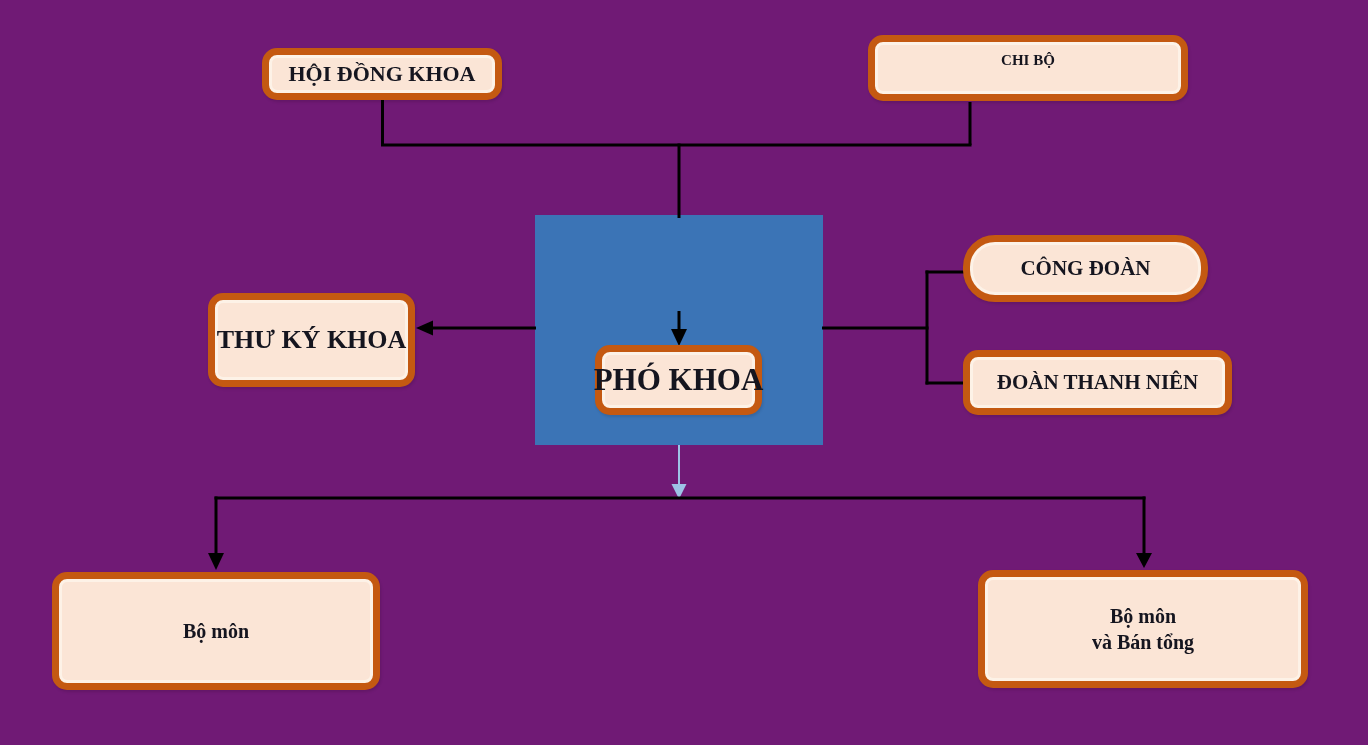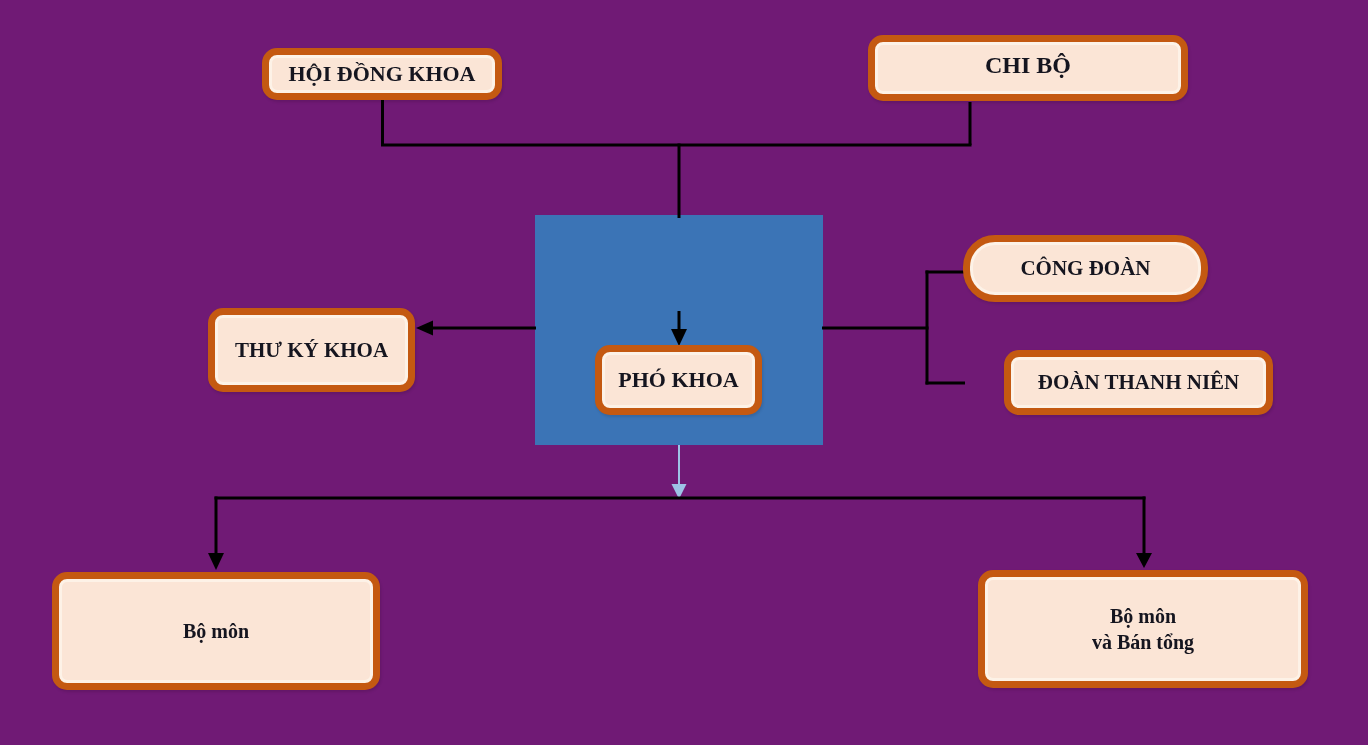--- a/index.html
+++ b/index.html
@@ -21,26 +21,26 @@
     position:absolute;box-sizing:border-box;
     border:7px solid var(--box-border,#C45911);
     background:var(--box-fill,#FBE5D6);
     box-shadow:inset 0 0 0 3px var(--box-inner-highlight,#FDF2E7), 1px 2px 3px rgba(0,0,0,0.12);
     border-radius:15px;
     display:flex;align-items:center;justify-content:center;
     text-align:center;color:var(--text,#15151f);font-weight:bold;
   }
   .lbl{white-space:nowrap;}
   .n-hdk{left:262px;top:48px;width:240px;height:52px;font-size:22px;}
-  .n-chibo{left:868px;top:35px;width:320px;height:66px;font-size:24px;align-items:flex-start;padding-top:10px;}
-  .n-tkk{left:208px;top:308px;width:207px;height:84px;font-size:21px;}
+  .n-chibo{left:868px;top:35px;width:320px;height:66px;font-size:15px;align-items:flex-start;padding-top:10px;}
+  .n-tkk{left:208px;top:293px;width:207px;height:94px;font-size:26px;}
   .n-truong{left:565px;top:240px;width:227px;height:70px;font-size:23px;}
-  .n-pho{left:595px;top:345px;width:167px;height:70px;font-size:22px;}
+  .n-pho{left:595px;top:345px;width:167px;height:70px;font-size:31px;}
   .n-congdoan{left:963px;top:235px;width:245px;height:67px;font-size:21px;border-radius:32px;}
-  .n-doantn{left:963px;top:350px;width:269px;height:65px;font-size:21px;margin-left:41px;}
+  .n-doantn{left:963px;top:350px;width:269px;height:65px;font-size:21px;}
   .n-bml{left:52px;top:572px;width:328px;height:118px;font-size:20px;}
   .n-bmr{left:978px;top:570px;width:330px;height:118px;font-size:20px;}
   .multiline{display:flex;flex-direction:column;line-height:1.3;}
 </style>
 </head>
 <body>
 
 <div class="canvas">
 
   <div class="panel"></div>

